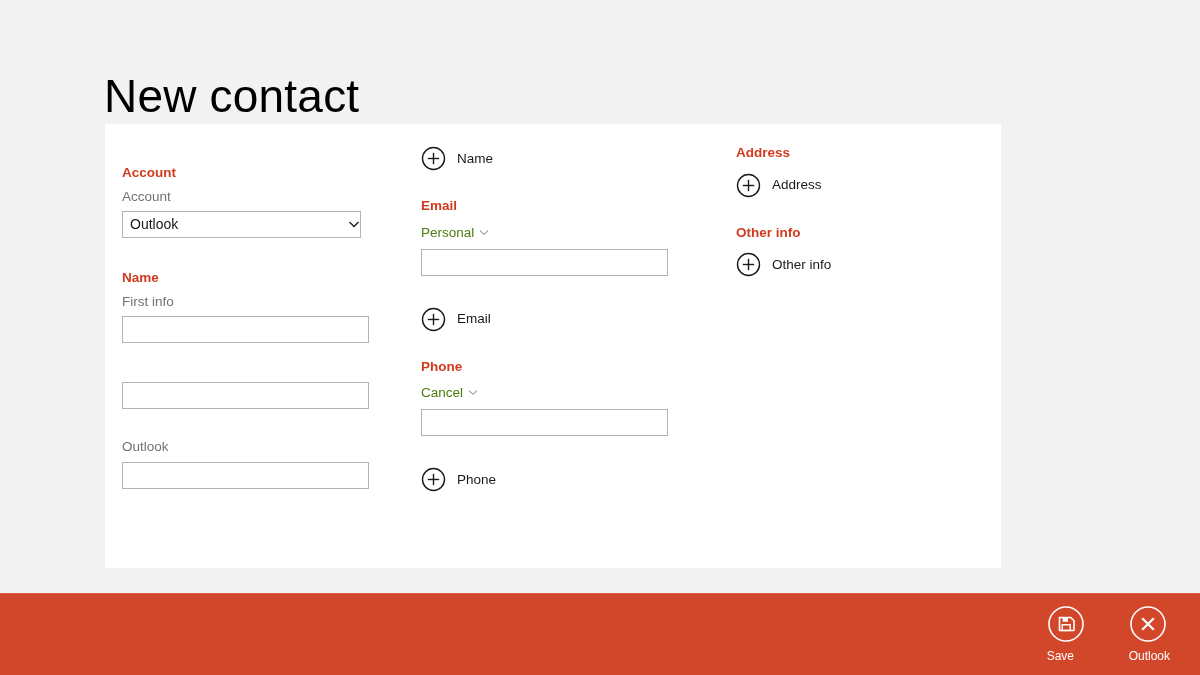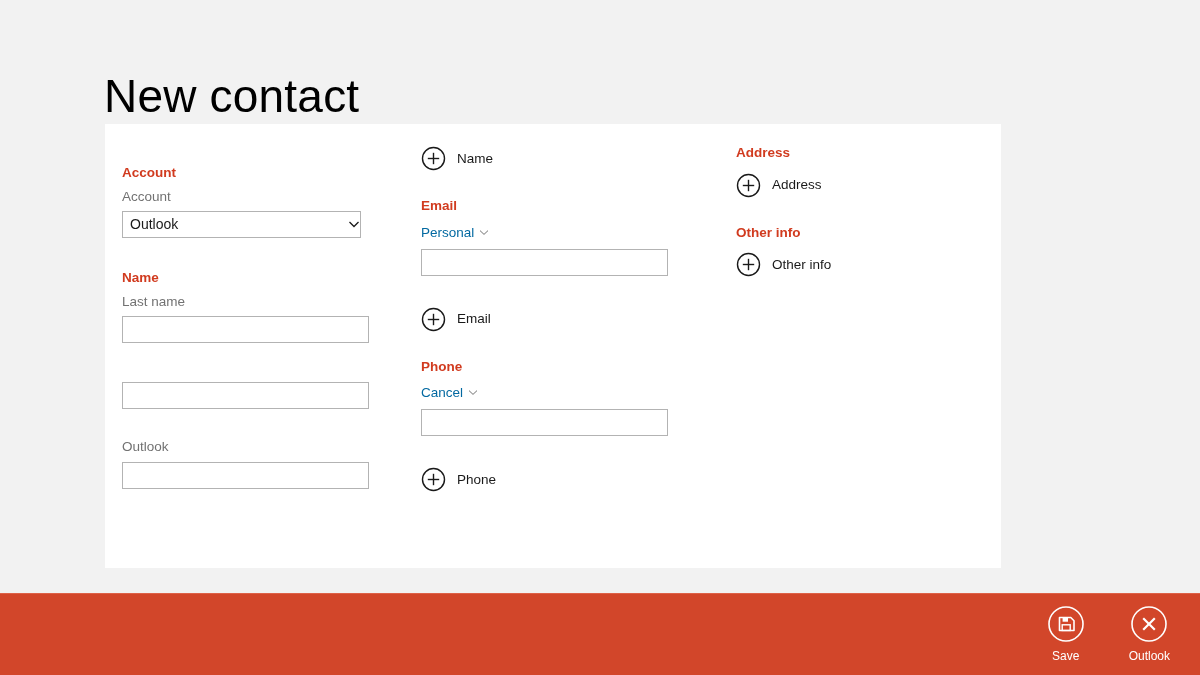--- a/index.html
+++ b/index.html
@@ -116,21 +116,21 @@
     width: 14px;
     height: 14px;
     pointer-events: none;
   }
 
   
   .type-drop {
     display: inline-flex;
     align-items: center;
     gap: 5px;
-    color: #0369a1;
+    color: #4d7c0f;
     font-size: 13.5px;
     line-height: 1;
     cursor: pointer;
     background: none;
     border: 0;
     padding: 0;
     font-family: "Liberation Sans", sans-serif;
   }
   .type-drop .mini-chev {
     width: 10px;
@@ -178,21 +178,21 @@
   .appbar-actions {
     position: absolute;
     right: 30px;
     top: 11px;
     display: flex;
     gap: 44px;
   }
   .appbar-btn {
     display: flex;
     flex-direction: column;
-    align-items: center;
+    align-items: flex-start;
     gap: 7px;
     cursor: pointer;
     background: none;
     border: 0;
     padding: 0;
     font-family: "Liberation Sans", sans-serif;
   }
   .appbar-icon {
     width: 38px;
     height: 38px;
@@ -228,21 +228,21 @@
         <svg class="select-chevron" viewBox="0 0 14 14" fill="none" stroke="#1a1a1a" stroke-width="1.3">
           <polyline points="2.5,5 7,9.5 11.5,5"></polyline>
         </svg>
       </div>
 
       <div class="gap-33"></div>
 
       <div class="section-head">Name</div>
       <div class="gap-10"></div>
 
-      <div class="field-label">Last name</div>
+      <div class="field-label">First info</div>
       <div class="gap-8"></div>
       <input class="text-input" type="text" value="" placeholder="" style="">
 
       <div class="gap-31"></div>
 
       <div class="gap-8"></div>
       <input class="text-input" type="text" value="" placeholder="" style="">
 
       <div class="gap-31"></div>
 

